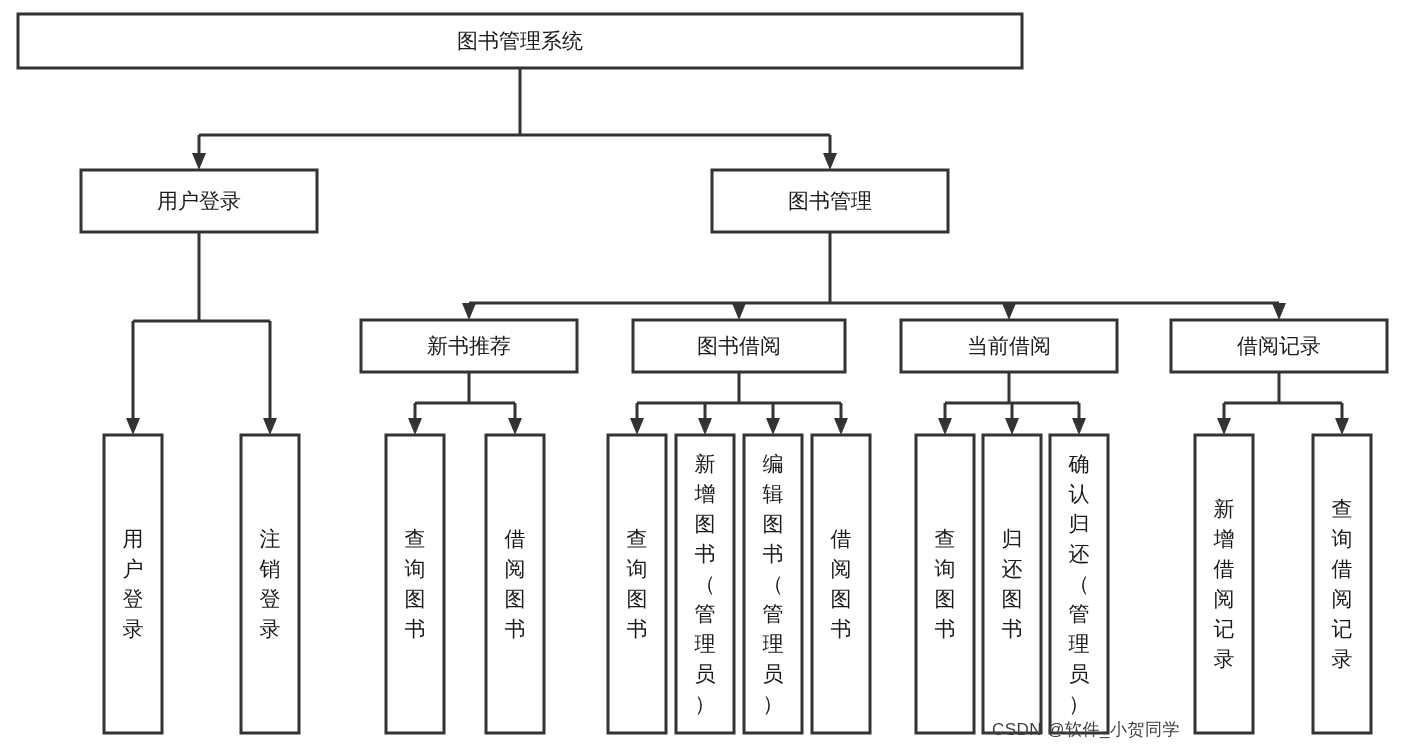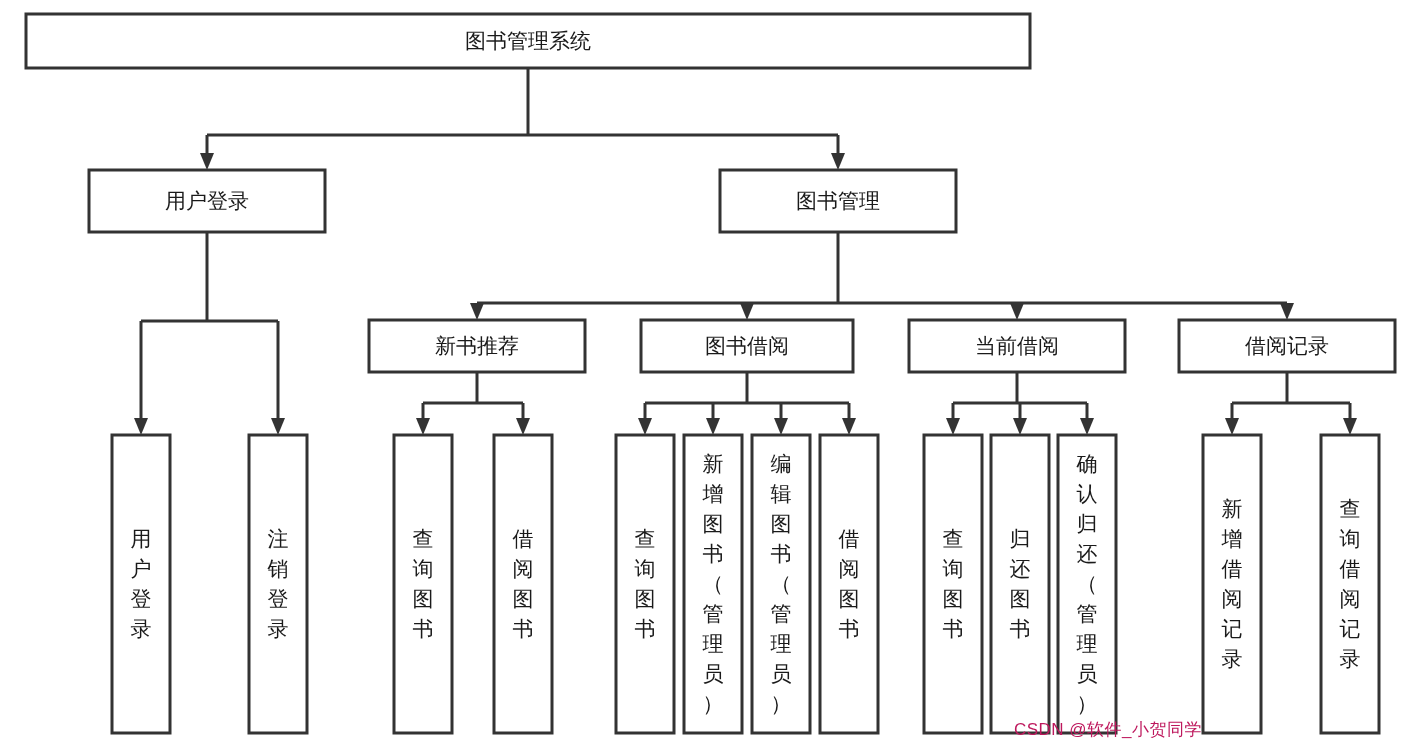--- a/index.html
+++ b/index.html
@@ -13,21 +13,20 @@
     position: relative;
     font-family: "Liberation Sans", "DejaVu Sans", sans-serif;
     overflow: hidden;
   }
   #diagram-root {
     position: absolute;
     left: 0;
     top: 0;
     width: 1198px;
     height: 747px;
-    margin-left: 8px;
   }
   svg#tree-svg {
     display: block;
     width: 1405px;
     height: 747px;
   }
   .node-box {
     fill: #ffffff;
     stroke: #333333;
     stroke-width: 3;
@@ -52,25 +51,25 @@
     stroke-width: 3;
     fill: none;
     stroke-linecap: butt;
   }
   .arrow-head {
     fill: #333333;
     stroke: none;
   }
   .watermark {
     position: absolute;
-    right: 4px;
+    right: 18px;
     bottom: 6px;
     font-family: "Liberation Sans", "DejaVu Sans", sans-serif;
     font-size: 17px;
-    color: #be185d;
+    color: #404040;
     letter-spacing: 0.5px;
     user-select: none;
     pointer-events: none;
   }
 </style>
 </head>
 <body>
 
 <div id="diagram-root">
   <svg id="tree-svg" viewBox="0 0 1405 747" xmlns="http://www.w3.org/2000/svg">

